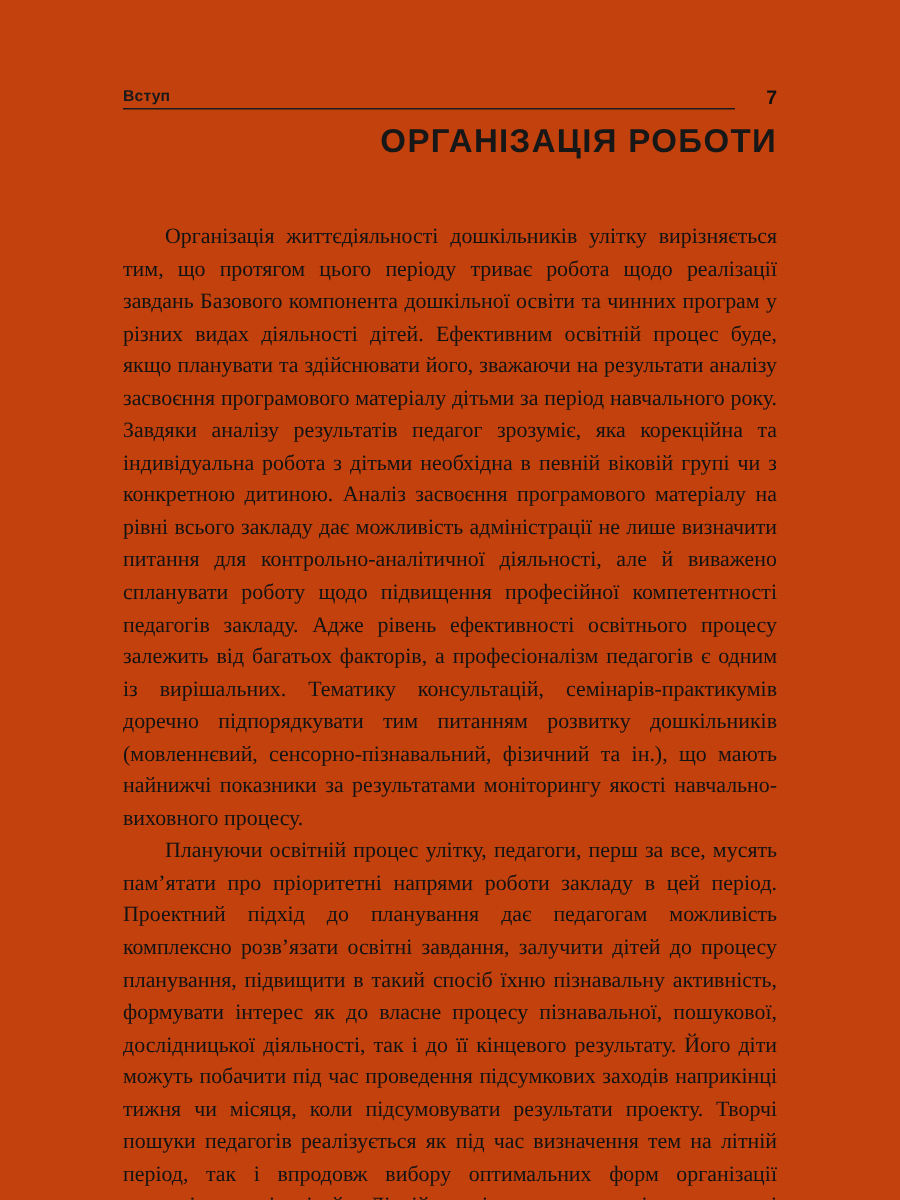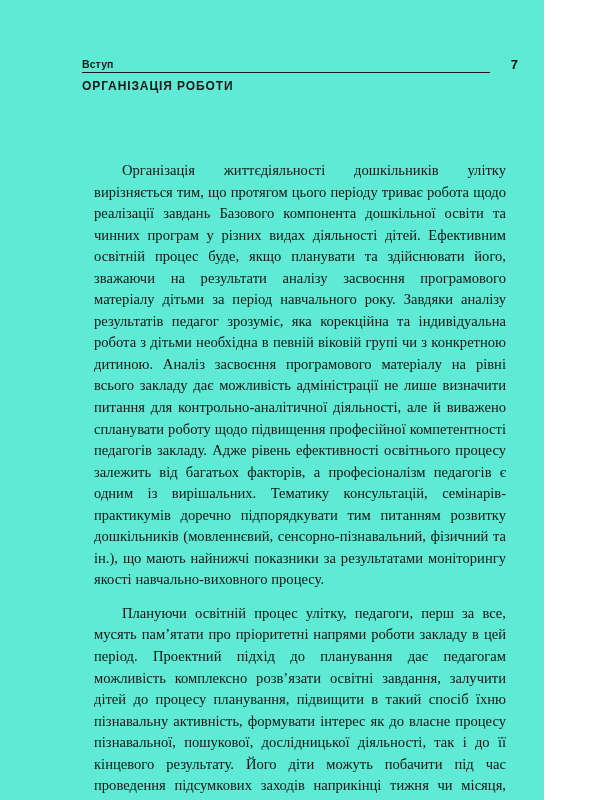--- a/index.html
+++ b/index.html
@@ -11,23 +11,23 @@
     width: 600px;
     height: 800px;
     background: #ffffff;
     font-family: "Liberation Serif", "DejaVu Serif", serif;
     color: #141414;
     overflow: hidden;
   }
 
   .page {
     position: relative;
-    width: 544px;
+    width: 600px;
     height: 800px;
-    background: #5eead4;
+    background: #c2410c;
     box-sizing: border-box;
   }
 
   
   .header {
     position: absolute;
     left: 82px;
     top: 50px;
     width: 436px;
     height: 22px;
@@ -64,42 +64,42 @@
     height: 1.4px;
     background: #1c1c1c;
   }
 
   
   .title-block {
     position: absolute;
     left: 82px;
     top: 78px;
     width: 436px;
-    text-align: left;
+    text-align: right;
     font-family: "Liberation Sans", "DejaVu Sans", sans-serif;
     font-weight: 700;
-    font-size: 12px;
+    font-size: 22px;
     letter-spacing: 0.9px;
     color: #171717;
     line-height: 1.42;
   }
   .title-line {
     display: block;
     white-space: nowrap;
   }
 
   
   .body-text {
     position: absolute;
     left: 82px;
     top: 148px;
     width: 436px;
   }
   .para {
-    margin: 12px;
+    margin: 0;
     text-align: justify;
     text-justify: inter-word;
     text-indent: 28px;
     font-size: 14.6px;
     line-height: 21.55px;
     color: #131313;
     word-spacing: 0.1px;
     hyphens: manual;
   }
   .para + .para {

